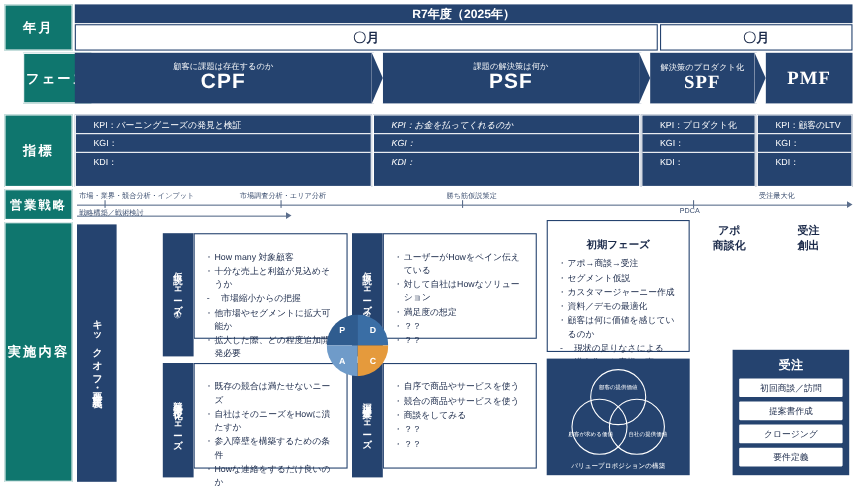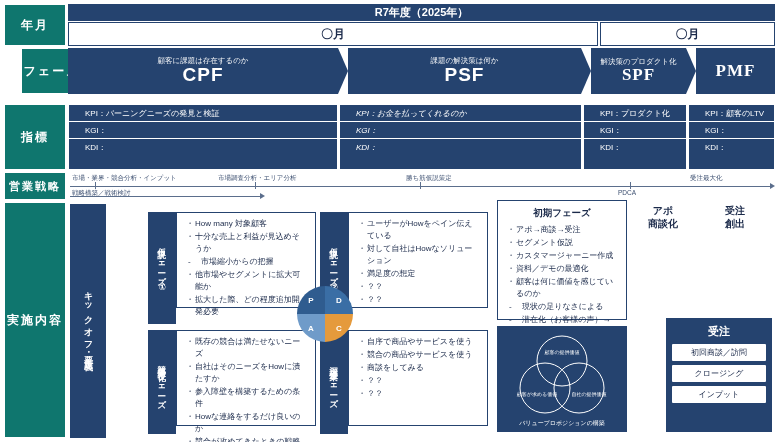--- a/index.html
+++ b/index.html
@@ -55,21 +55,21 @@
 
   
   .vtab{
     position:absolute;background:#25436f;color:#fff;
     display:flex;align-items:center;justify-content:center;text-align:center;
     font-size:9px;font-weight:bold;line-height:1.25;
     writing-mode:vertical-rl;letter-spacing:2px;
   }
   .white-card{
     position:absolute;background:#fff;border:1px solid #25436f;box-sizing:border-box;
-    color:#1b2a4a;font-size:8px;line-height:1.5;padding:5px 8px;
+    color:#1b2a4a;font-size:8px;line-height:1.5;padding:15px 8px;
   }
   .white-card ul{margin:0;padding-left:10px;}
   .white-card li{list-style:none;position:relative;margin-bottom:1px;}
   .white-card li:before{content:"・";position:absolute;left:-9px;}
   .white-card li.sub:before{content:"-";left:-7px;}
   .white-card li.sub{padding-left:6px;}
   .ch-title{font-size:9.5px;font-weight:bold;text-align:center;margin-bottom:4px;}
 
   
   .pdca{position:absolute;width:56px;height:56px;border-radius:50%;overflow:hidden;}
@@ -253,17 +253,18 @@
     <div>商談化</div>
   </div>
   <div class="plain" style="left:700px;top:204px;width:70px;">
     <div>受注</div>
     <div>創出</div>
   </div>
 
   <div class="juchu" style="left:666px;top:318px;width:106px;height:114px;">
     <div class="t">受注</div>
     <div class="row">初回商談／訪問</div>
+    <div class="row">提案書作成</div>
     <div class="row">クロージング</div>
-    <div class="row">インプット</div>
+    <div class="row">要件定義</div>
   </div>
 
 </div>
 
 </body></html>

